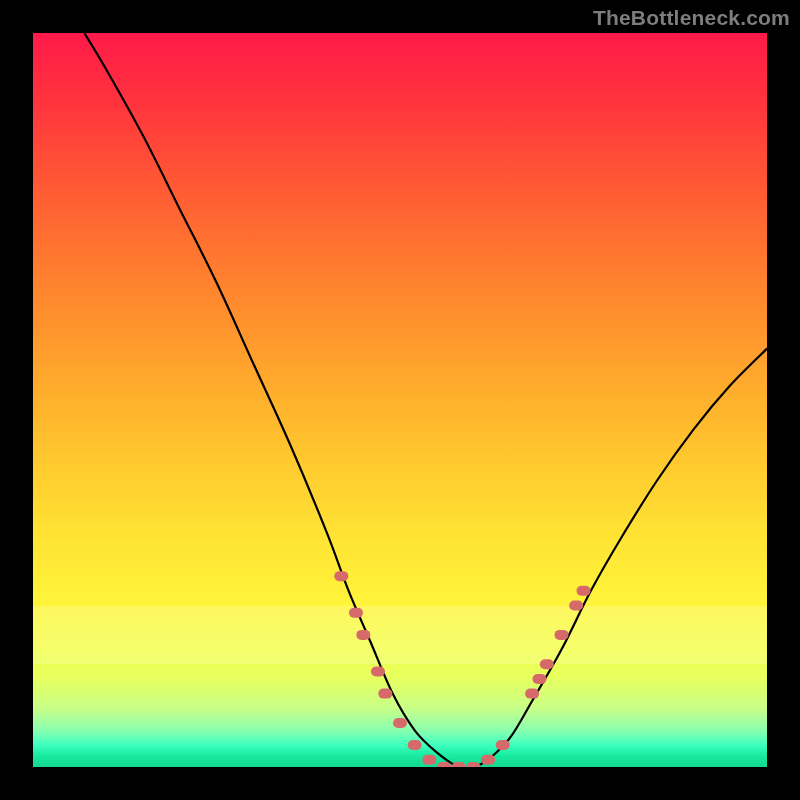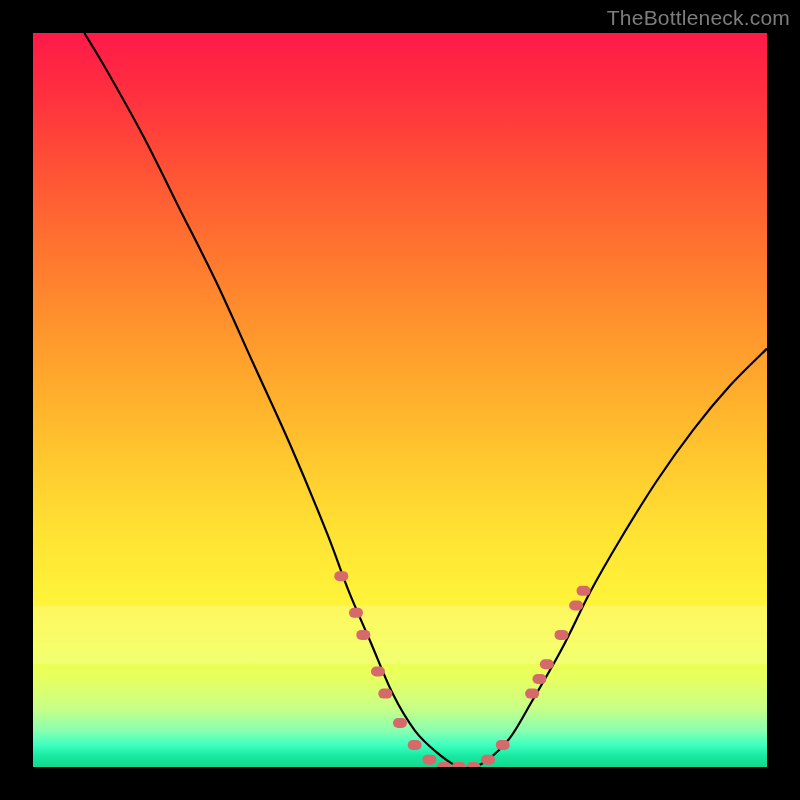--- a/index.html
+++ b/index.html
@@ -60,21 +60,21 @@
     height: 734px;
     pointer-events: none;
   }
   .watermark {
     position: absolute;
     top: 6px;
     right: 10px;
     color: #7d7d7d;
     font-size: 21px;
     letter-spacing: 0.2px;
-    font-weight: 400;
+    font-weight: 700;
   }
 </style>
 </head>
 <body>
 
 <div class="stage">
 
   <div class="plot">
     <div class="pale-band"></div>
 

